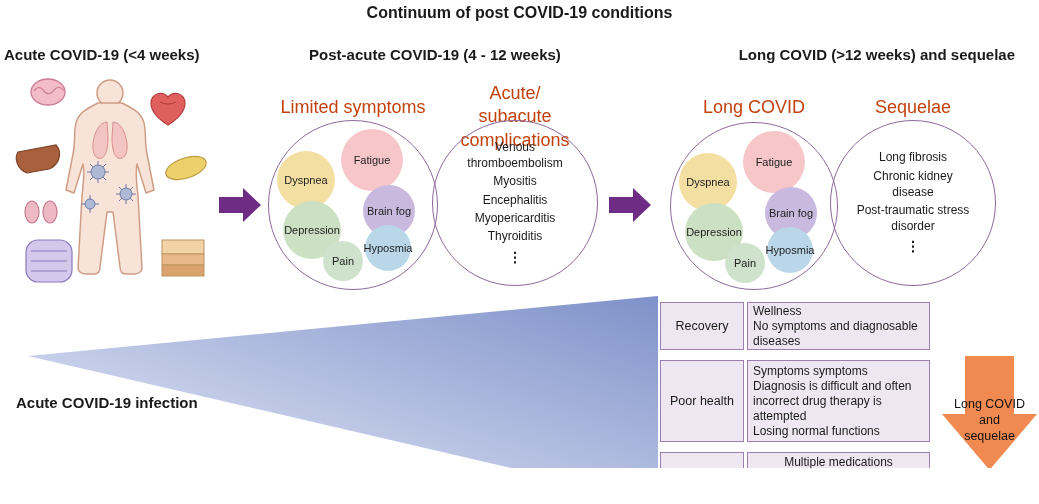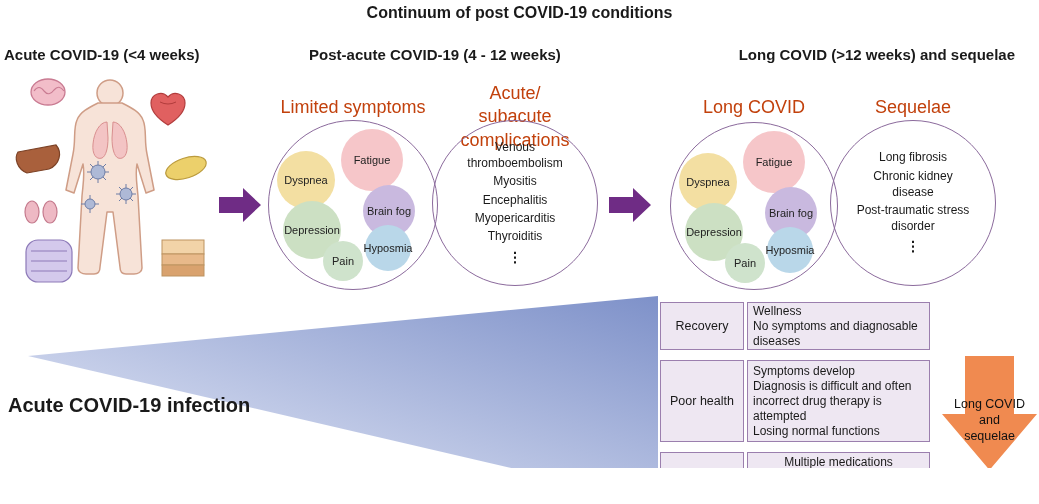--- a/index.html
+++ b/index.html
@@ -38,21 +38,21 @@
   .pos-brainfog{left:94px;top:64px;width:52px;height:52px;}
   .pos-depression{left:14px;top:80px;width:58px;height:58px;}
   .pos-hyposmia{left:96px;top:104px;width:46px;height:46px;}
   .pos-pain{left:54px;top:120px;width:40px;height:40px;}
 
   .circle-list{list-style:none;margin:9px;padding:0 12px;text-align:center;font-size:12px;line-height:1.32;}
   .circle-list li{margin:2.5px 0;}
   .circle-list li:last-child{font-size:14px;font-weight:bold;margin-top:0;}
 
   .wedge-svg{position:absolute;left:28px;top:296px;width:630px;height:206px;}
-  .timeline-label{position:absolute;left:8px;top:394px;font-size:20px;font-weight:bold;}
+  .timeline-label{position:absolute;left:16px;top:394px;font-size:15px;font-weight:bold;}
 
   .outcome-table{position:absolute;left:660px;top:302px;width:270px;display:flex;flex-direction:column;gap:10px;}
   .outcome-row{display:flex;gap:3px;}
   .outcome-cell{border:1px solid #9b7fae;background:#eee7f2;box-sizing:border-box;
     display:flex;align-items:center;justify-content:center;text-align:left;}
   .cell-state{width:84px;font-size:12.5px;flex:none;}
   .cell-desc{flex:1;font-size:12px;line-height:1.25;padding:3px 5px;white-space:pre-line;}
   .row-1{height:48px;} .row-2{height:82px;} .row-3{height:50px;}
 
   .outcome-arrow-svg{position:absolute;left:940px;top:356px;width:99px;height:116px;}
@@ -184,21 +184,21 @@
   <div class="timeline-label">Acute COVID-19 infection</div>
 
   <div class="outcome-table">
     <div class="outcome-row row-1">
       <div class="outcome-cell cell-state">Recovery</div>
       <div class="outcome-cell cell-desc">Wellness
 No symptoms and diagnosable diseases</div>
     </div>
     <div class="outcome-row row-2">
       <div class="outcome-cell cell-state">Poor health</div>
-      <div class="outcome-cell cell-desc">Symptoms develop
+      <div class="outcome-cell cell-desc">Symptoms symptoms
 Diagnosis is difficult and often incorrect drug therapy is attempted
 Losing normal functions</div>
     </div>
     <div class="outcome-row row-3">
       <div class="outcome-cell cell-state">Disease</div>
       <div class="outcome-cell cell-desc">Multiple medications
 Poor QOL
 Limited functions</div>
     </div>
   </div>

